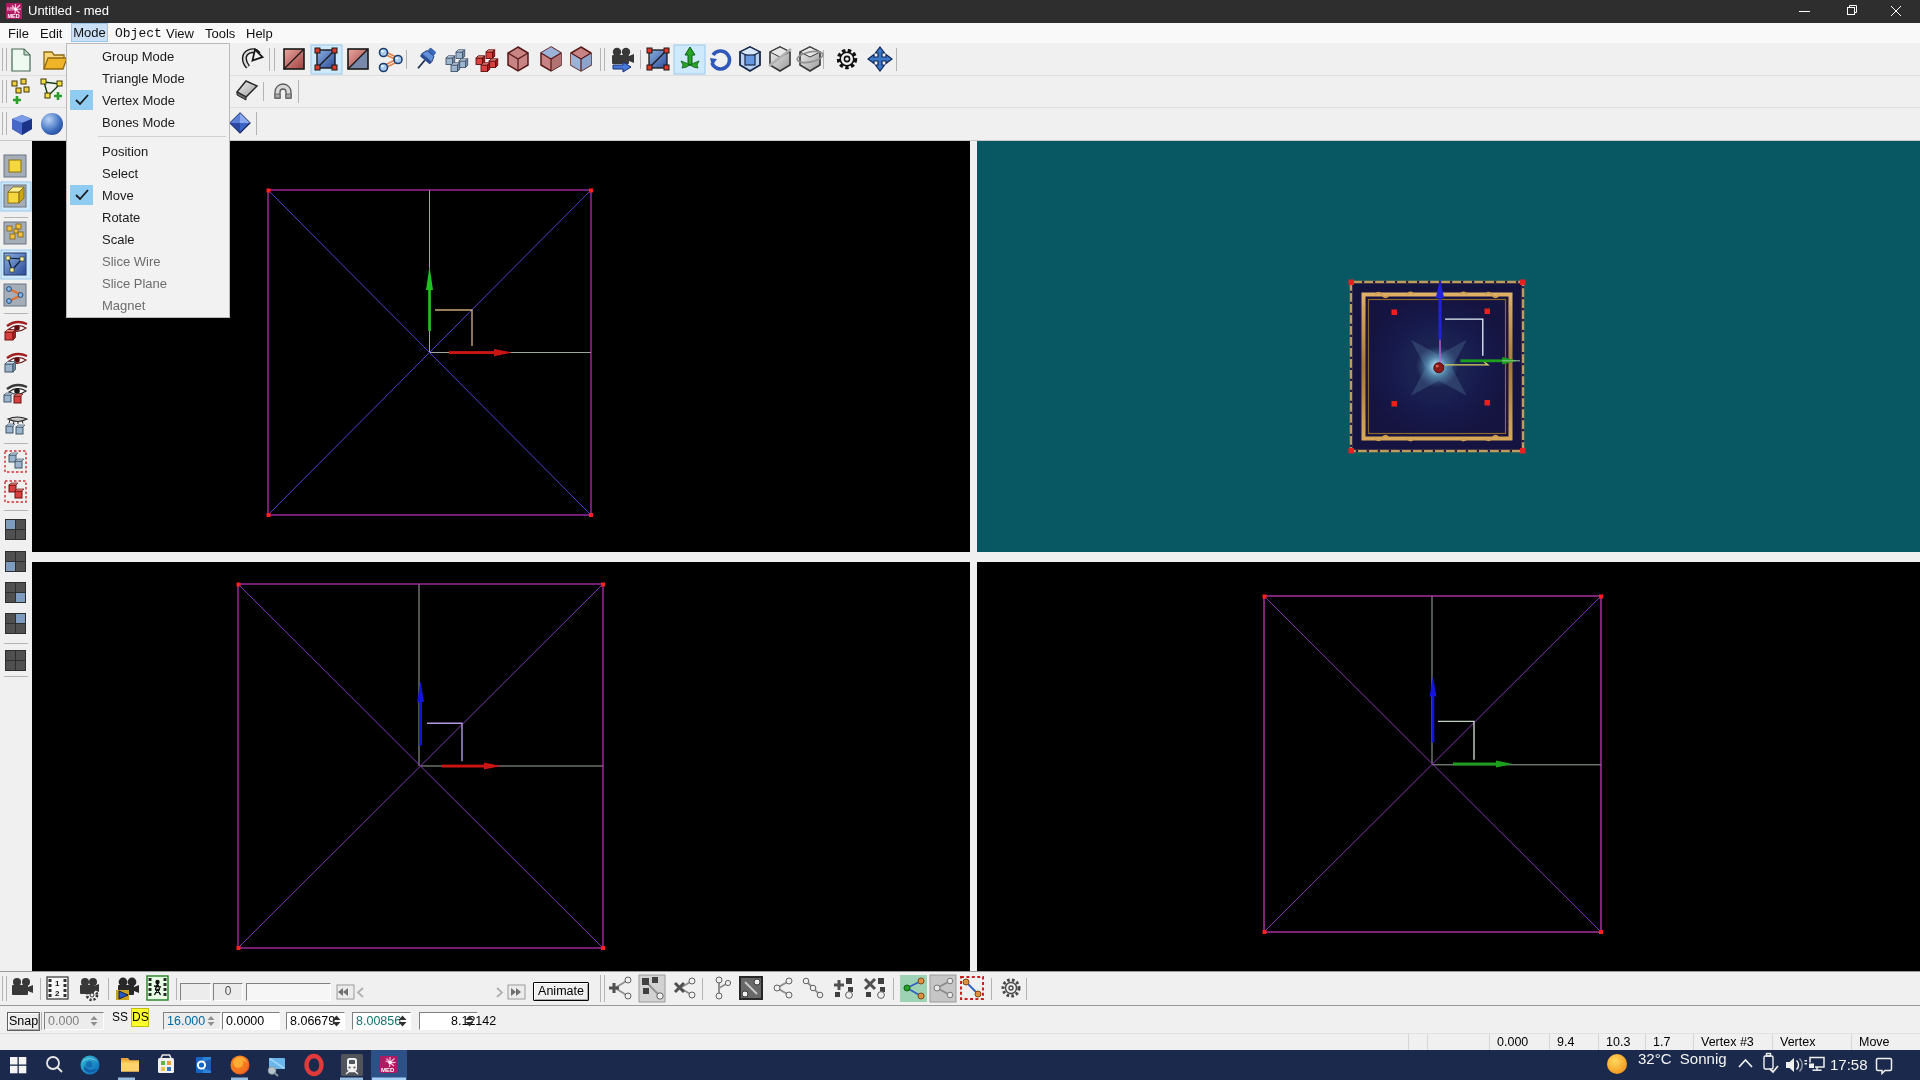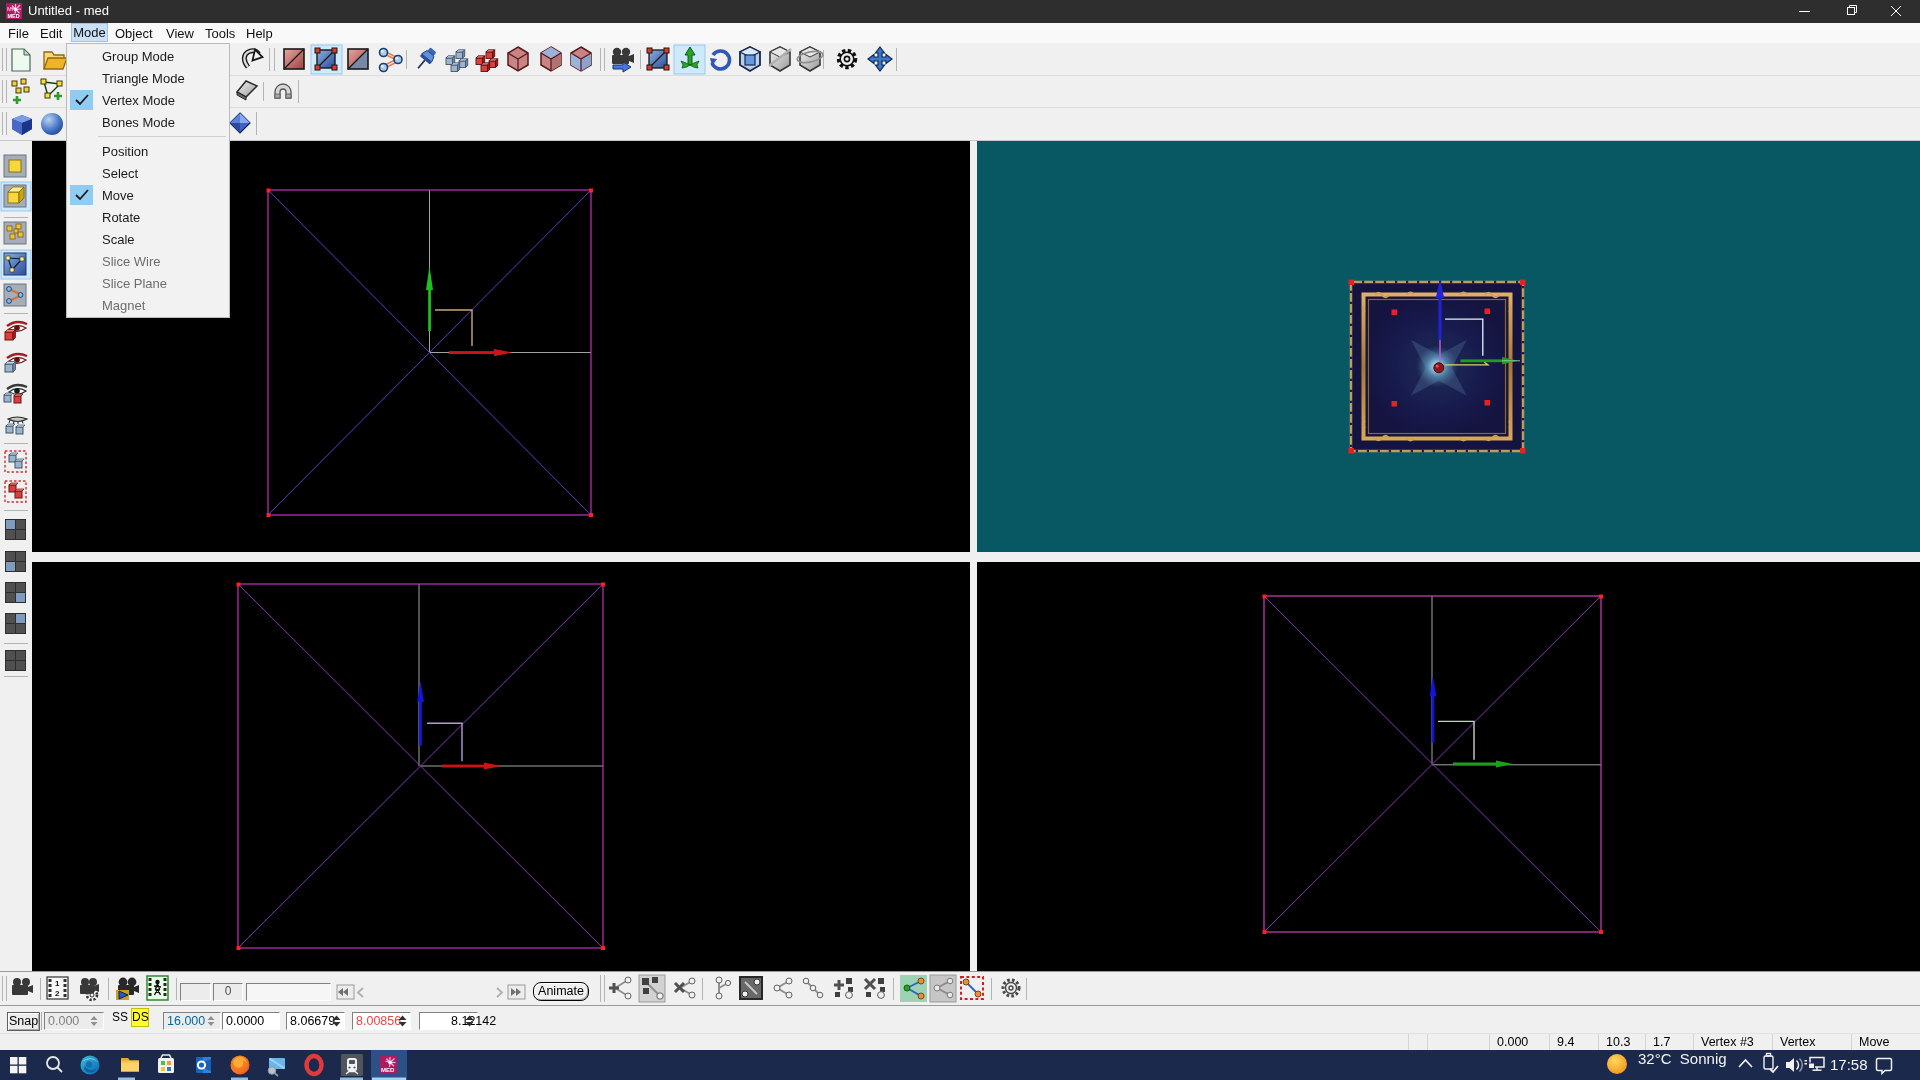--- a/index.html
+++ b/index.html
@@ -36,21 +36,21 @@
       <line x1="97" y1="6" x2="107" y2="16"></line>
         <line x1="107" y1="6" x2="97" y2="16"></line>
     </g>
   </svg>
 </div>
 
 <div class="a" id="menubar" style="left:0;top:23px;width:1920px;height:20px;background:#f9f9f9;box-shadow:0 1px 0 #b6b6b6;font-size:13px;color:#111;">
   <span class="a" style="left:8px;top:3px;">File</span>
   <span class="a" style="left:40px;top:3px;">Edit</span>
   <span class="a" style="left:71px;top:0px;width:37px;height:19px;background:#c9e0f7;border:1px solid #98c5e8;box-sizing:border-box;text-align:center;line-height:17px;">Mode</span>
-  <span class="a" style="left:115px;top:3px;">Object</span>
+  <span class="a" style="left:115px;top:3px;font-family:Liberation Mono, monospace;">Object</span>
   <span class="a" style="left:166px;top:3px;">View</span>
   <span class="a" style="left:205px;top:3px;">Tools</span>
   <span class="a" style="left:246px;top:3px;">Help</span>
 </div>
 
 <div class="a" id="toolbars" style="left:0;top:43px;width:1920px;height:98px;background:#f0f0f0;">
 <div class="a" style="left:0;top:32px;width:1920px;height:1px;background:#dedede;"></div>
 <div class="a" style="left:0;top:64px;width:1920px;height:1px;background:#dedede;"></div>
 <div class="a" style="left:0;top:97px;width:1920px;height:1px;background:#c8c8c8;"></div>
 <svg class="a" style="left:0;top:0;" width="920" height="98" viewBox="0 0 920 98">
@@ -824,42 +824,42 @@
   </g>
   <g transform="translate(998,4)">
     <circle cx="13" cy="13" r="8" fill="none" stroke="#484848" stroke-width="3" stroke-dasharray="2.6 2.2"></circle>
     <circle cx="13" cy="13" r="5.5" fill="none" stroke="#484848" stroke-width="1.4"></circle>
     <circle cx="13" cy="13" r="2" fill="none" stroke="#484848" stroke-width="1.4"></circle>
   </g>
 </svg>
   <div class="a" style="left:180px;top:12px;width:29px;height:16px;background:#ececec;border:1px solid #808080;border-right-color:#fff;border-bottom-color:#fff;"></div>
   <div class="a" style="left:213px;top:12px;width:28px;height:16px;background:#ececec;border:1px solid #808080;border-right-color:#fff;border-bottom-color:#fff;text-align:center;font-size:12px;color:#505050;line-height:15px;">0</div>
   <div class="a" style="left:246px;top:12px;width:83px;height:16px;background:#f6f6f6;border:1px solid #808080;border-right-color:#fff;border-bottom-color:#fff;"></div>
-  <div class="a" style="left:533px;top:11px;width:54px;height:17px;background:#f0f0f0;border:1px solid #050505;border-radius:8px;box-shadow:inset 1px 1px 0 #fff,inset -1px -1px 0 #a8a8a8;text-align:center;font-size:12.5px;line-height:17px;">Animate</div>
+  <div class="a" style="left:533px;top:11px;width:54px;height:17px;background:#f0f0f0;border:1px solid #050505;border-radius:1px;box-shadow:inset 1px 1px 0 #fff,inset -1px -1px 0 #a8a8a8;text-align:center;font-size:12.5px;line-height:17px;">Animate</div>
 </div>
 
 <div class="a" id="snapbar" style="left:0;top:1005px;width:1920px;height:28px;background:#f0f0f0;box-shadow:inset 0 1px 0 #9a9a9a;font-size:12.5px;">
   <div class="a" style="left:7px;top:7px;width:31px;height:17px;background:#ececec;border:1px solid #606060;box-shadow:inset 1px 1px 0 #fff,inset -1px -1px 0 #a8a8a8;text-align:center;line-height:17px;">Snap</div>
   <div class="a" style="left:41px;top:7px;width:1px;height:18px;background:#b0b0b0;"></div>
   <div class="a" style="left:44px;top:7px;width:60px;height:18px;background:#ececec;border:1px solid #808080;border-right-color:#fff;border-bottom-color:#fff;box-sizing:border-box;color:#808080;line-height:16px;"><span style="padding-left:3px;">0.000</span>
     <svg class="a" style="right:1px;top:1px;" width="16" height="14" viewBox="0 0 16 14">
         <path d="M8 2 l3.5 4 h-7 z M8 12 l3.5 -4 h-7 z" fill="#909090"></path>
       </svg></div>
   <div class="a" style="left:112px;top:5px;font-size:12px;">SS</div>
   <div class="a" style="left:131px;top:3px;width:18px;height:19px;background:#ffff30;font-size:12px;border:1px solid #c0c000;box-sizing:border-box;text-align:center;line-height:17px;">DS</div>
   <div class="a" style="left:163px;top:7px;width:58px;height:18px;background:#ececec;border:1px solid #808080;border-right-color:#fff;border-bottom-color:#fff;box-sizing:border-box;color:#0369a1;line-height:16px;"><span style="padding-left:3px;">16.000</span>
     <svg class="a" style="right:1px;top:1px;" width="16" height="14" viewBox="0 0 16 14">
         <path d="M8 2 l3.5 4 h-7 z M8 12 l3.5 -4 h-7 z" fill="#909090"></path>
       </svg></div>
   <div class="a" style="left:222px;top:7px;width:58px;height:18px;background:#fff;border:1px solid #808080;border-right-color:#fff;border-bottom-color:#fff;box-sizing:border-box;color:#000;line-height:16px;"><span style="padding-left:3px;">0.0000</span></div>
   <div class="a" style="left:286px;top:7px;width:59px;height:18px;background:#fff;border:1px solid #808080;border-right-color:#fff;border-bottom-color:#fff;box-sizing:border-box;color:#000;line-height:16px;"><span style="padding-left:3px;">8.06679</span>
     <svg class="a" style="right:0px;top:1px;" width="15" height="14" viewBox="0 0 15 14">
         <path d="M7.5 1.5 l4 4.5 h-8 z M7.5 12.5 l4 -4.5 h-8 z" fill="#303030"></path>
       </svg></div>
-  <div class="a" style="left:352px;top:7px;width:59px;height:18px;background:#fff;border:1px solid #808080;border-right-color:#fff;border-bottom-color:#fff;box-sizing:border-box;color:#ef4444;line-height:16px;"><span style="padding-left:3px;">8.00856</span>
+  <div class="a" style="left:352px;top:7px;width:59px;height:18px;background:#fff;border:1px solid #808080;border-right-color:#fff;border-bottom-color:#fff;box-sizing:border-box;color:#0f766e;line-height:16px;"><span style="padding-left:3px;">8.00856</span>
     <svg class="a" style="right:0px;top:1px;" width="15" height="14" viewBox="0 0 15 14">
         <path d="M7.5 1.5 l4 4.5 h-8 z M7.5 12.5 l4 -4.5 h-8 z" fill="#303030"></path>
       </svg></div>
   <div class="a" style="left:419px;top:7px;width:59px;height:18px;background:#fff;border:1px solid #808080;border-right-color:#fff;border-bottom-color:#fff;box-sizing:border-box;color:#000;line-height:16px;padding-left:28px;"><span style="padding-left:3px;">8.12142</span>
     <svg class="a" style="right:0px;top:1px;" width="15" height="14" viewBox="0 0 15 14">
         <path d="M7.5 1.5 l4 4.5 h-8 z M7.5 12.5 l4 -4.5 h-8 z" fill="#303030"></path>
       </svg></div>
 </div>
 
 <div class="a" id="statusbar" style="left:0;top:1033px;width:1920px;height:17px;background:#f0f0f0;border-top:1px solid #e2e2e2;box-sizing:border-box;">

